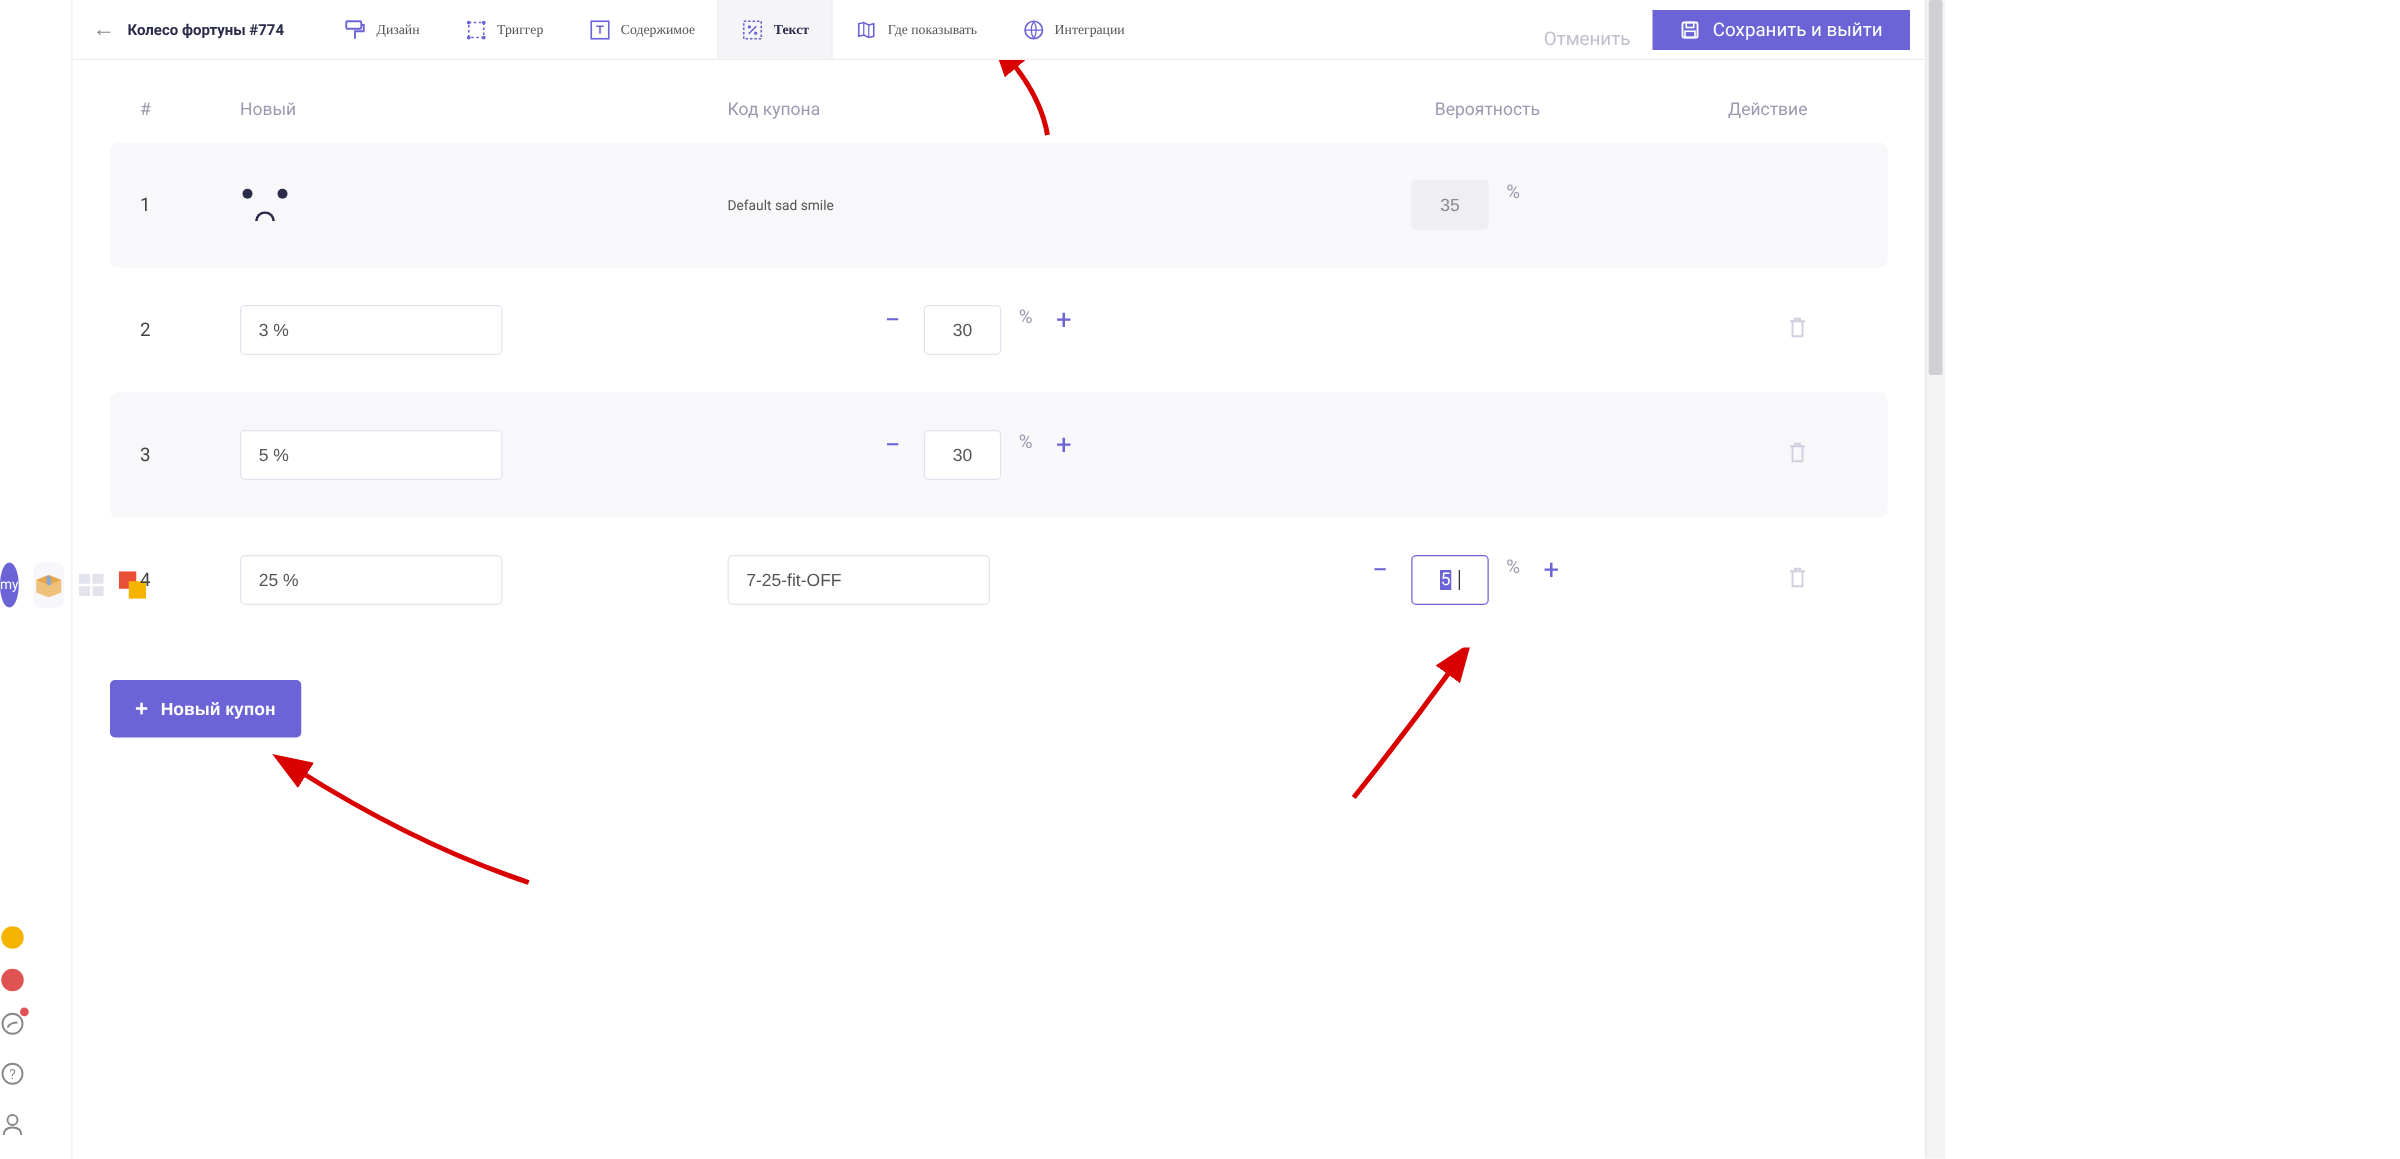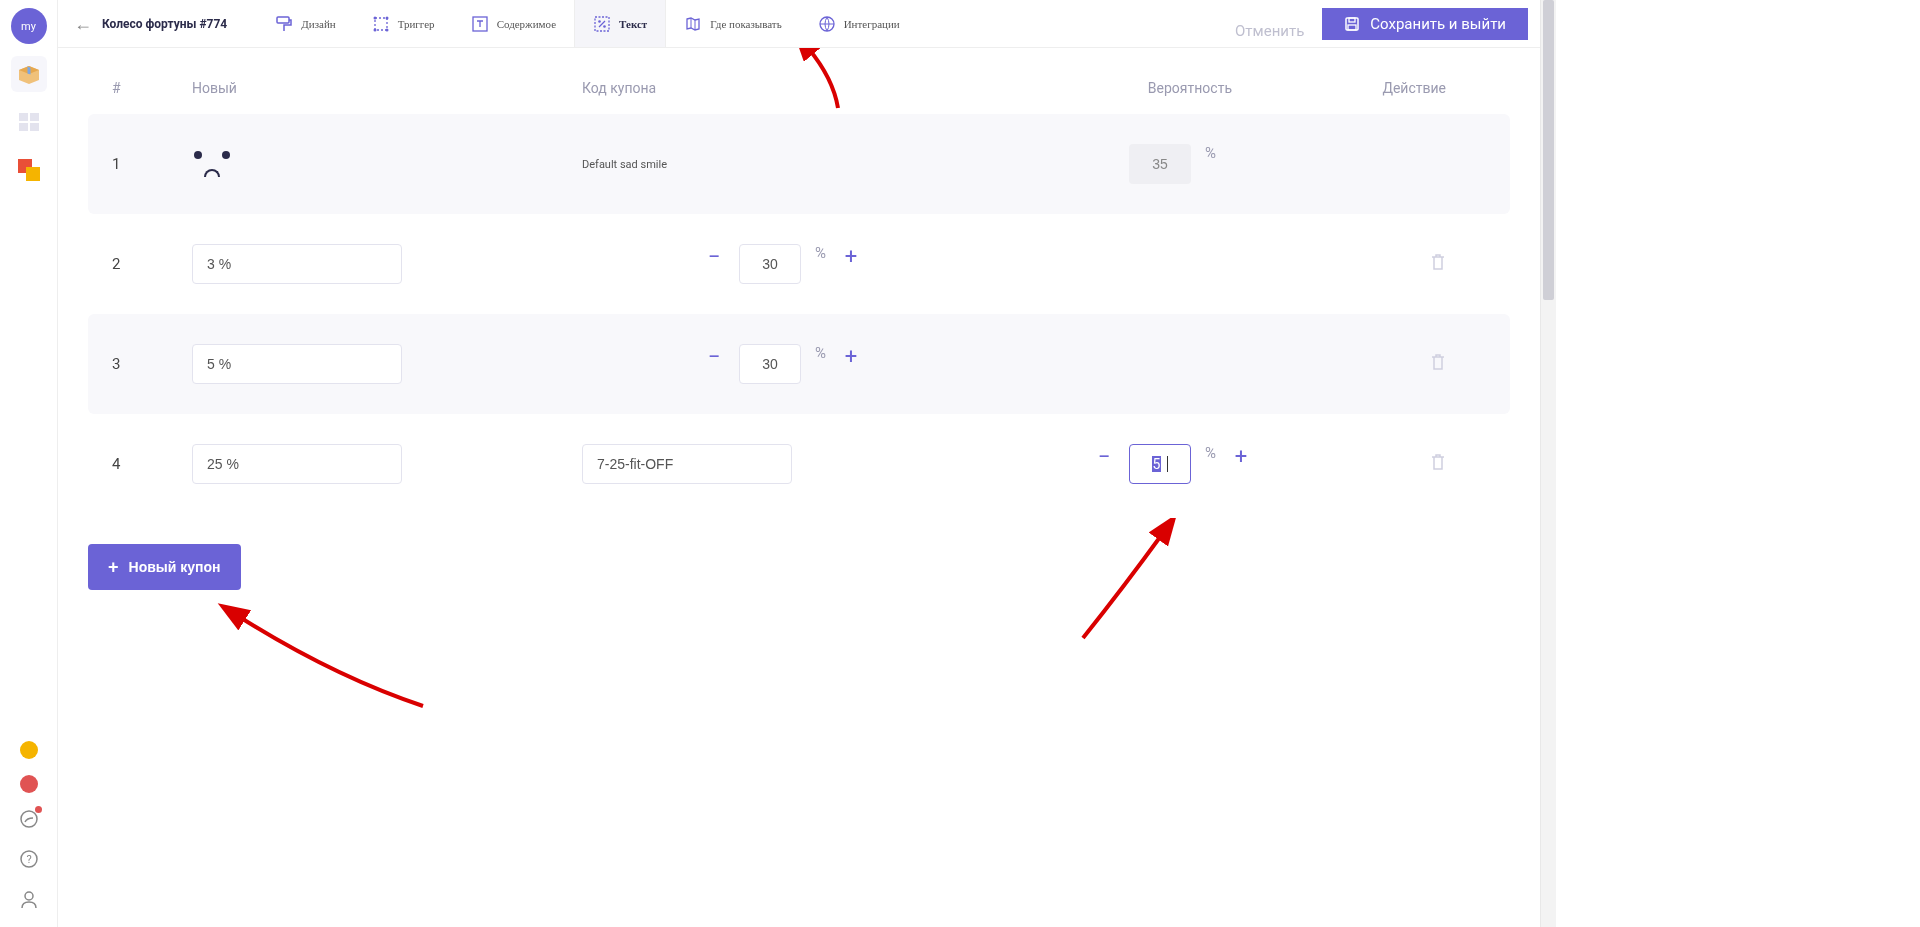--- a/index.html
+++ b/index.html
@@ -1,20 +1,20 @@
 <!DOCTYPE html>
 <html><head>
 <meta charset="utf-8">
 <style>
   * { box-sizing: border-box; margin: 0; padding: 0; }
   body { font-family: -apple-system, BlinkMacSystemFont, "Segoe UI", Roboto, Arial, sans-serif; background: #fff; color: #2b2b4a; overflow: hidden; }
   .app { display: flex; height: 927px; width: 1556px; }
 
   
-  .rail { width: 58px; background: #fff; border-right: 1px solid #eee; display: flex; flex-direction: column; align-items: center; padding-top: 8px; gap: 12px; position: relative; }
+  .rail { width: 58px; background: #fff; border-right: 1px solid #eee; display: flex; flex-direction: row; align-items: center; padding-top: 8px; gap: 12px; position: relative; }
   .rail .avatar { width: 36px; height: 36px; border-radius: 50%; background: #6b63d6; color: #fff; font-size: 11px; display: flex; align-items: center; justify-content: center; }
   .rail .slot { width: 36px; height: 36px; display: flex; align-items: center; justify-content: center; border-radius: 6px; }
   .rail .slot.active { background: #f6f6fb; }
   .rail-bottom { position: absolute; bottom: 14px; display: flex; flex-direction: column; align-items: center; gap: 16px; }
   .dot { width: 18px; height: 18px; border-radius: 50%; }
   .dot.yellow { background: #f5b400; }
   .dot.red { background: #e05353; }
   .badge-corner { position: relative; }
   .badge-corner::after { content:""; position:absolute; top:-3px; right:-3px; width:7px; height:7px; border-radius:50%; background:#e05353; }
 

